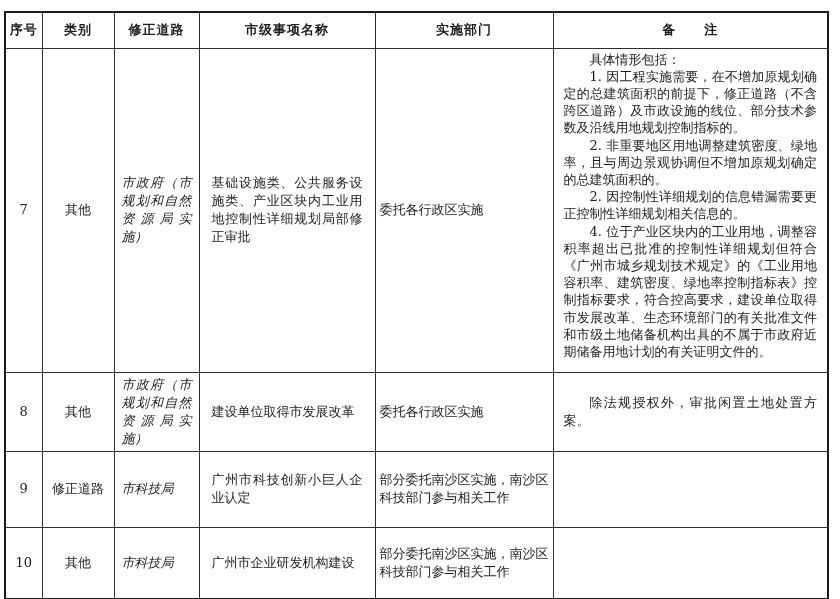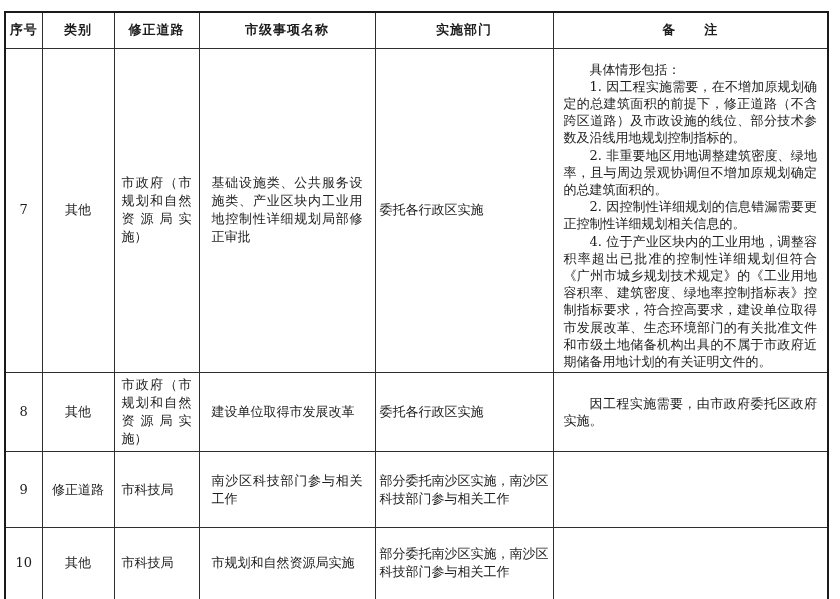--- a/index.html
+++ b/index.html
@@ -45,36 +45,37 @@
   tr.row-7  { height: 324px; }
   tr.row-8  { height: 68px; }
   tr.row-9  { height: 76px; }
   tr.row-10 { height: 72px; }
 
   td.c-no, td.c-cat { text-align: center; }
   td.c-dept {
     text-align: justify;
     text-justify: inter-character;
     padding: 3px 7px;
+    font-style: italic;
   }
   td.c-item {
     text-align: justify;
     text-justify: inter-character;
     padding: 3px 12px;
   }
   td.c-dec {
     text-align: justify;
     text-justify: inter-character;
     padding: 3px 4px;
   }
   td.c-remark {
     padding: 2px 10px 2px 10px;
     line-height: 17.2px;
   }
-  td.c-remark.v-top { vertical-align: top; padding-top: 12px; margin-top: 29px; }
+  td.c-remark.v-top { vertical-align: top; padding-top: 2px; margin-top: 29px; }
   td.c-remark p {
     margin: 0;
     text-indent: 2em;
     text-align: justify;
     text-justify: inter-character;
     line-height: 17.2px;
     font-size: 13px;
   }
 </style>
 </head>
@@ -115,34 +116,34 @@
           <p>4. 位于产业区块内的工业用地，调整容积率超出已批准的控制性详细规划但符合《广州市城乡规划技术规定》的《工业用地容积率、建筑密度、绿地率控制指标表》控制指标要求，符合控高要求，建设单位取得市发展改革、生态环境部门的有关批准文件和市级土地储备机构出具的不属于市政府近期储备用地计划的有关证明文件的。</p>
         </td>
       </tr>
       <tr class="row-8">
         <td class="c-no">8</td>
         <td class="c-cat">其他</td>
         <td class="c-dept">市政府（市规划和自然资源局实施）</td>
         <td class="c-item">建设单位取得市发展改革</td>
         <td class="c-dec">委托各行政区实施</td>
         <td class="c-remark">
-          <p>因工程实施需要，由市政府委托区政府实施。</p>
+          <p>除法规授权外，审批闲置土地处置方案。</p>
         </td>
       </tr>
       <tr class="row-9">
         <td class="c-no">9</td>
         <td class="c-cat">修正道路</td>
         <td class="c-dept">市科技局</td>
-        <td class="c-item">南沙区科技部门参与相关工作</td>
+        <td class="c-item">广州市科技创新小巨人企业认定</td>
         <td class="c-dec">部分委托南沙区实施，南沙区科技部门参与相关工作</td>
         <td class="c-remark"></td>
       </tr>
       <tr class="row-10">
         <td class="c-no">10</td>
         <td class="c-cat">其他</td>
         <td class="c-dept">市科技局</td>
-        <td class="c-item">市规划和自然资源局实施</td>
+        <td class="c-item">广州市企业研发机构建设</td>
         <td class="c-dec">部分委托南沙区实施，南沙区科技部门参与相关工作</td>
         <td class="c-remark"></td>
       </tr>
     </tbody>
   </table>
 </div>
 
 </body></html>

